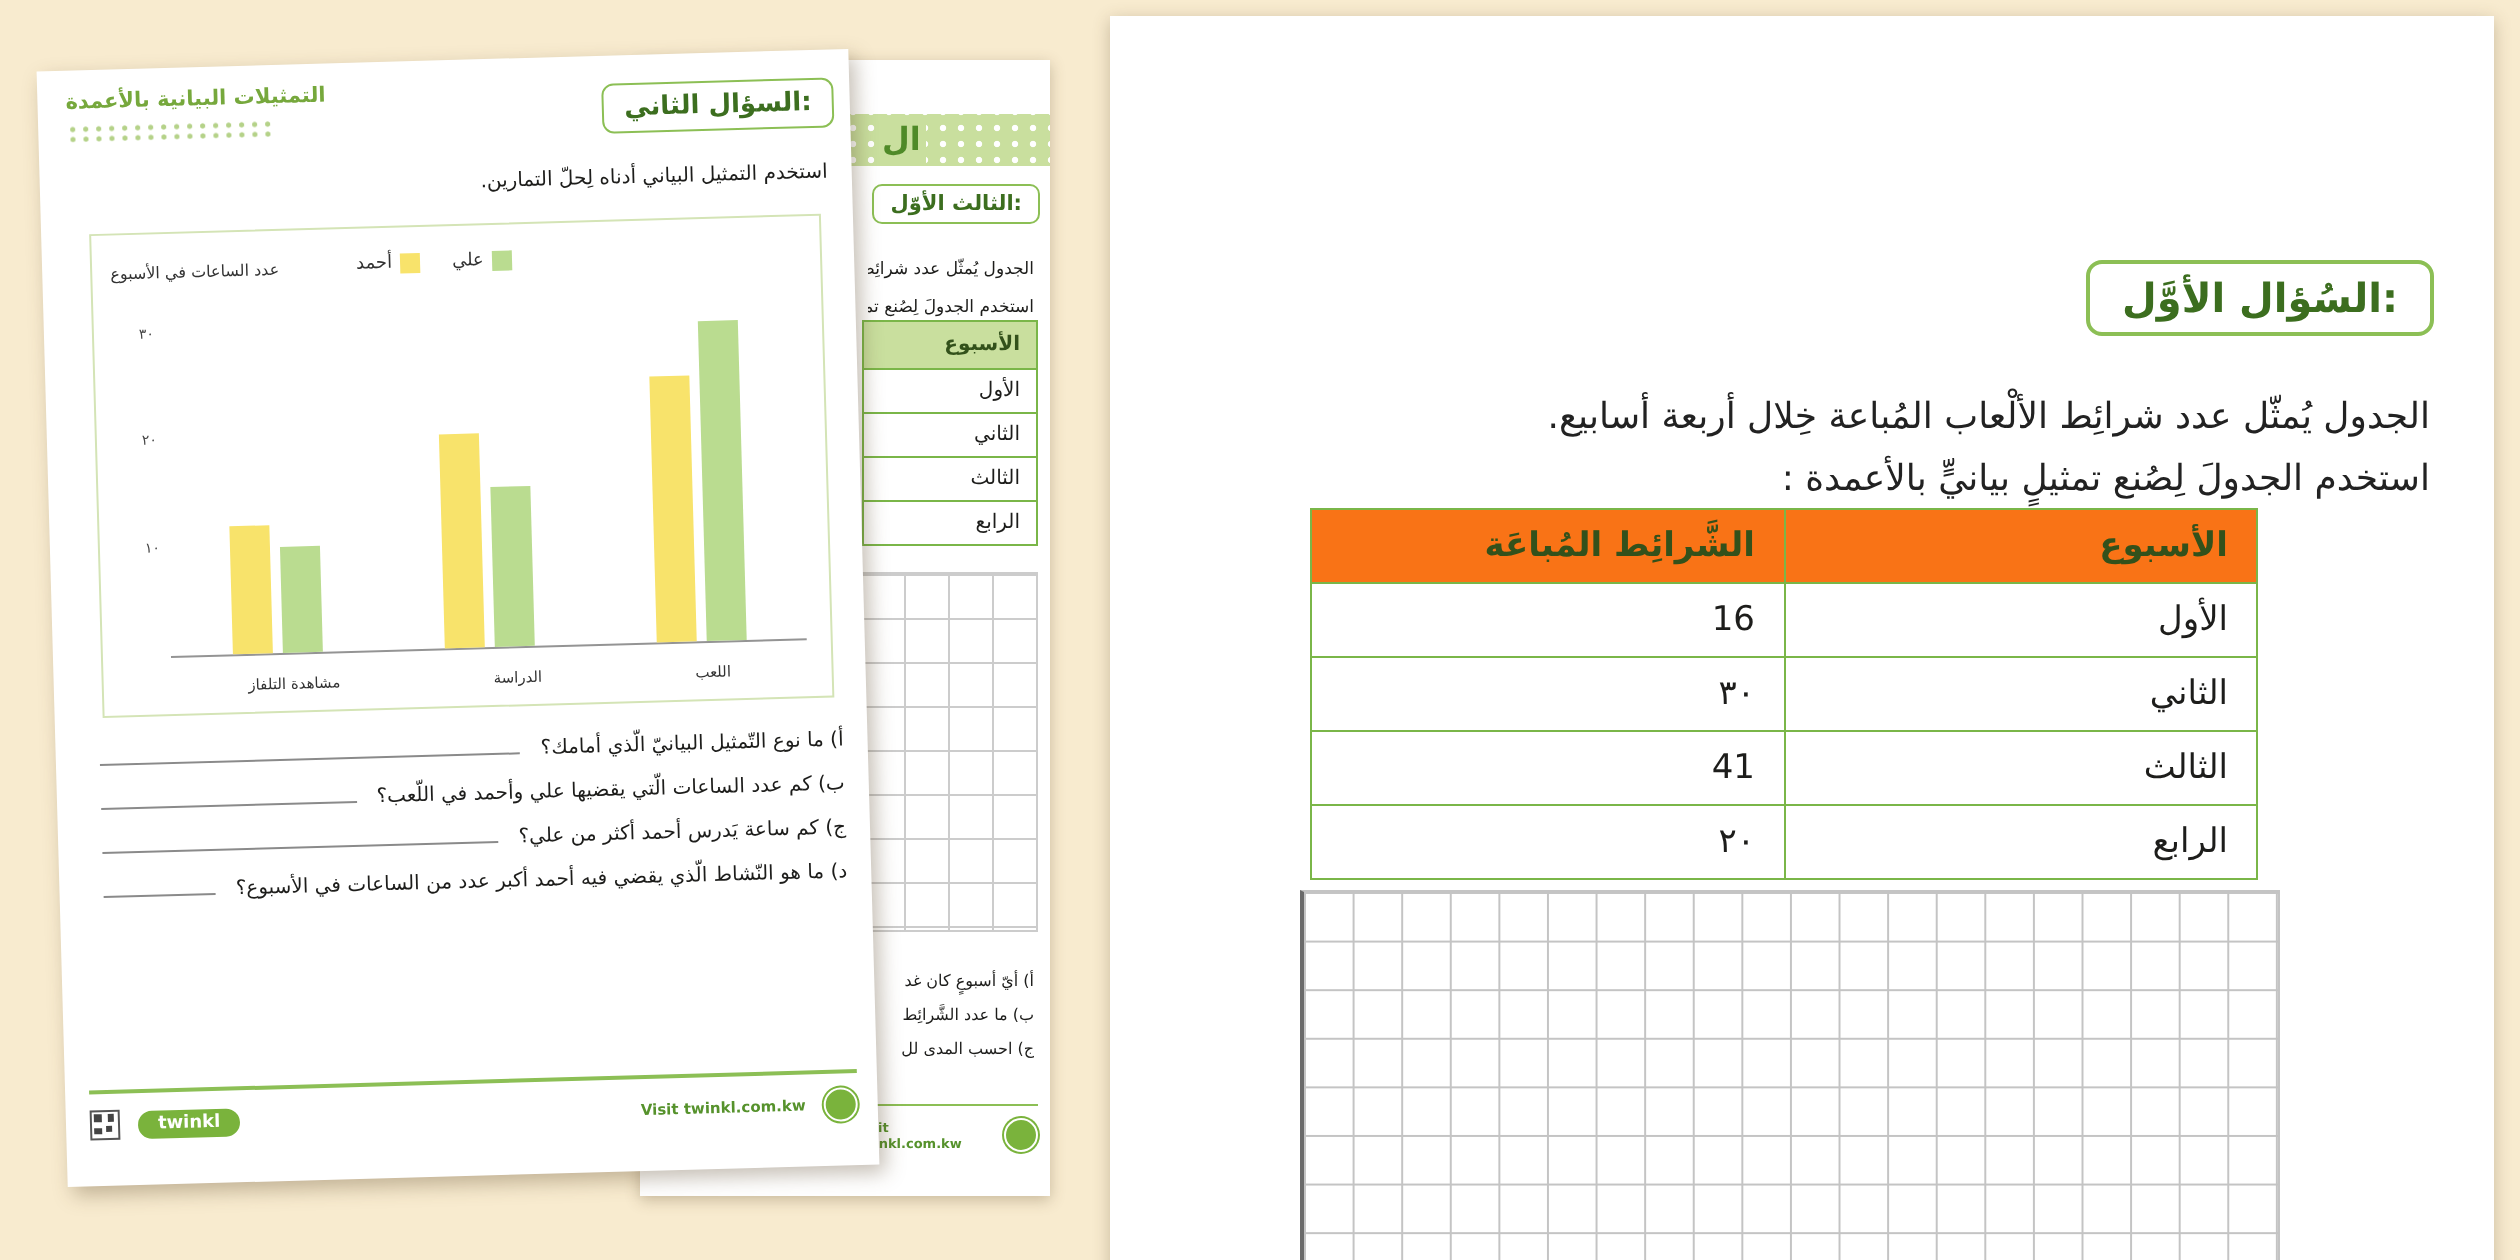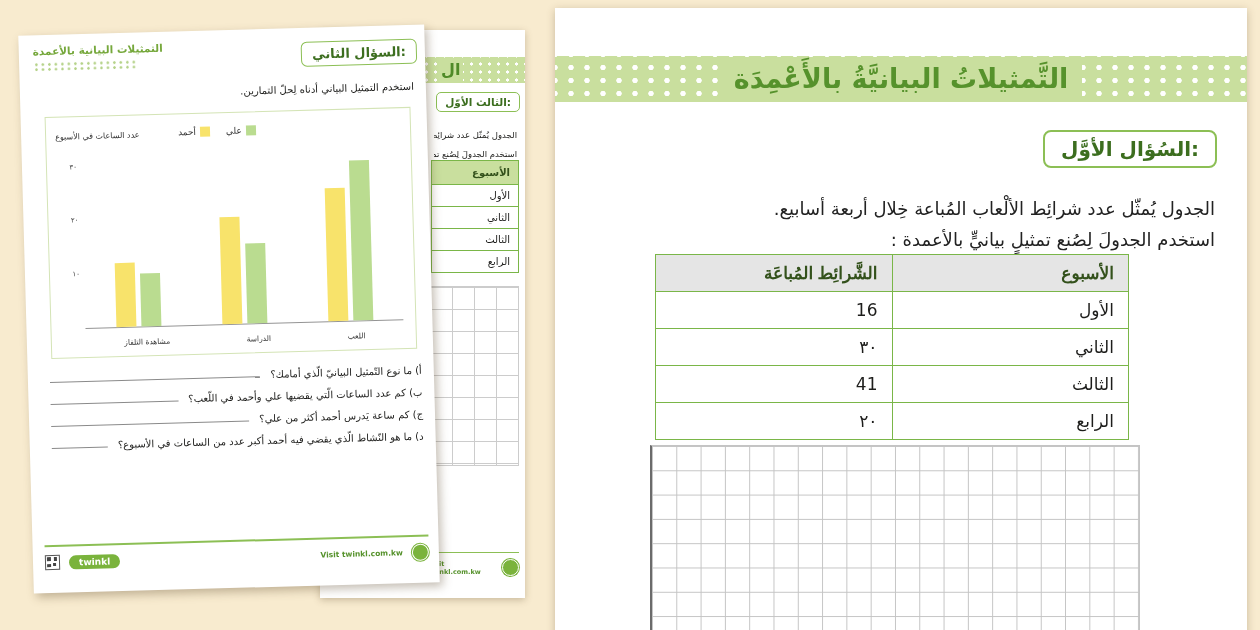--- a/index.html
+++ b/index.html
@@ -17,21 +17,21 @@
           background-size:16px 13px;background-position:8px 5px;
           display:flex;align-items:center;justify-content:center;}
   .banner-title{font-size:27px;font-weight:bold;color:#56922c;background:#c9df9e;padding:0 14px;line-height:40px;}
   .qbox-right{position:absolute;top:122px;right:30px;border:2px solid #8cbf55;border-radius:8px;
           padding:5px 16px;font-size:20px;font-weight:bold;color:#3c6e1f;background:#fff;}
   .intro-right{position:absolute;top:186px;right:32px;left:40px;text-align:right;direction:rtl;
           font-size:18px;line-height:1.72;color:#222;}
   .sales-table{position:absolute;top:246px;left:100px;width:474px;border-collapse:collapse;
           direction:rtl;font-size:17px;}
   .sales-table th,.sales-table td{border:1.5px solid #7ab648;height:36px;text-align:right;padding:0 14px 0 6px;}
-  .sales-table th{background:#e5e5e5;font-weight:bold;color:#33511b;font-family:Liberation Serif, serif;}
+  .sales-table th{background:#f97316;font-weight:bold;color:#33511b;}
   .sales-table th,.sales-table td{width:50%;}
   .grid-right{position:absolute;top:437px;left:95px;width:487px;height:215px;
           background-image:linear-gradient(to right,#c4c4c4 1px,transparent 1px),
                            linear-gradient(to bottom,#c4c4c4 1px,transparent 1px);
           background-size:24.3px 24.3px;border:1px solid #c4c4c4;border-left:2px solid #6b6b6b;}
 
   
   .page-mid{left:320px;top:30px;width:205px;height:568px;box-shadow:0 2px 7px rgba(90,70,40,.30);}
   .mid-band{position:absolute;top:27px;left:0;right:0;height:26px;overflow:hidden;
           background-color:#c9df9e;
@@ -130,20 +130,25 @@
           </tr>
           <tr>
             <td>الثالث</td>
           </tr>
           <tr>
             <td>الرابع</td>
           </tr>
         </tbody>
     </table>
     <div class="mid-grid"></div>
+    <div class="mid-questions">
+        <div>أ) أيّ أسبوعٍ كان غد</div>
+        <div>ب) ما عدد الشَّرائِط</div>
+        <div>ج) احسب المدى لل</div>
+      </div>
     <div class="mid-footer">
       <span class="visit">Visit twinkl.com.kw</span>
       <span class="badge"></span>
     </div>
   </div>
 
   <div class="page page-left">
     <div class="lp-header">التمثيلات البيانية بالأعمدة</div>
     <div class="lp-dots"></div>
     <div class="lp-qbox">
@@ -209,23 +214,20 @@
     <div class="lp-footer">
       <span class="qr"></span>
       <span class="pill">twinkl</span>
       <span class="spacer"></span>
       <span class="visit-lg">Visit twinkl.com.kw</span>
       <span class="badge"></span>
     </div>
   </div>
 
   <div class="page page-right">
-    <div class="banner">
-      <span class="banner-title">التَّمثيلاتُ البيانيَّةُ بالأَعْمِدَة</span>
-    </div>
     <div class="qbox-right">
       <span>السُؤال الأوَّل:</span>
     </div>
     <div class="intro-right">
       <div>الجدول يُمثّل عدد شرائِط الألْعاب المُباعة خِلال أربعة أسابيع.</div>
       <div>استخدم الجدولَ لِصُنع تمثيلٍ بيانيٍّ بالأعمدة :</div>
     </div>
     <table class="sales-table">
       <thead>
         <tr>

